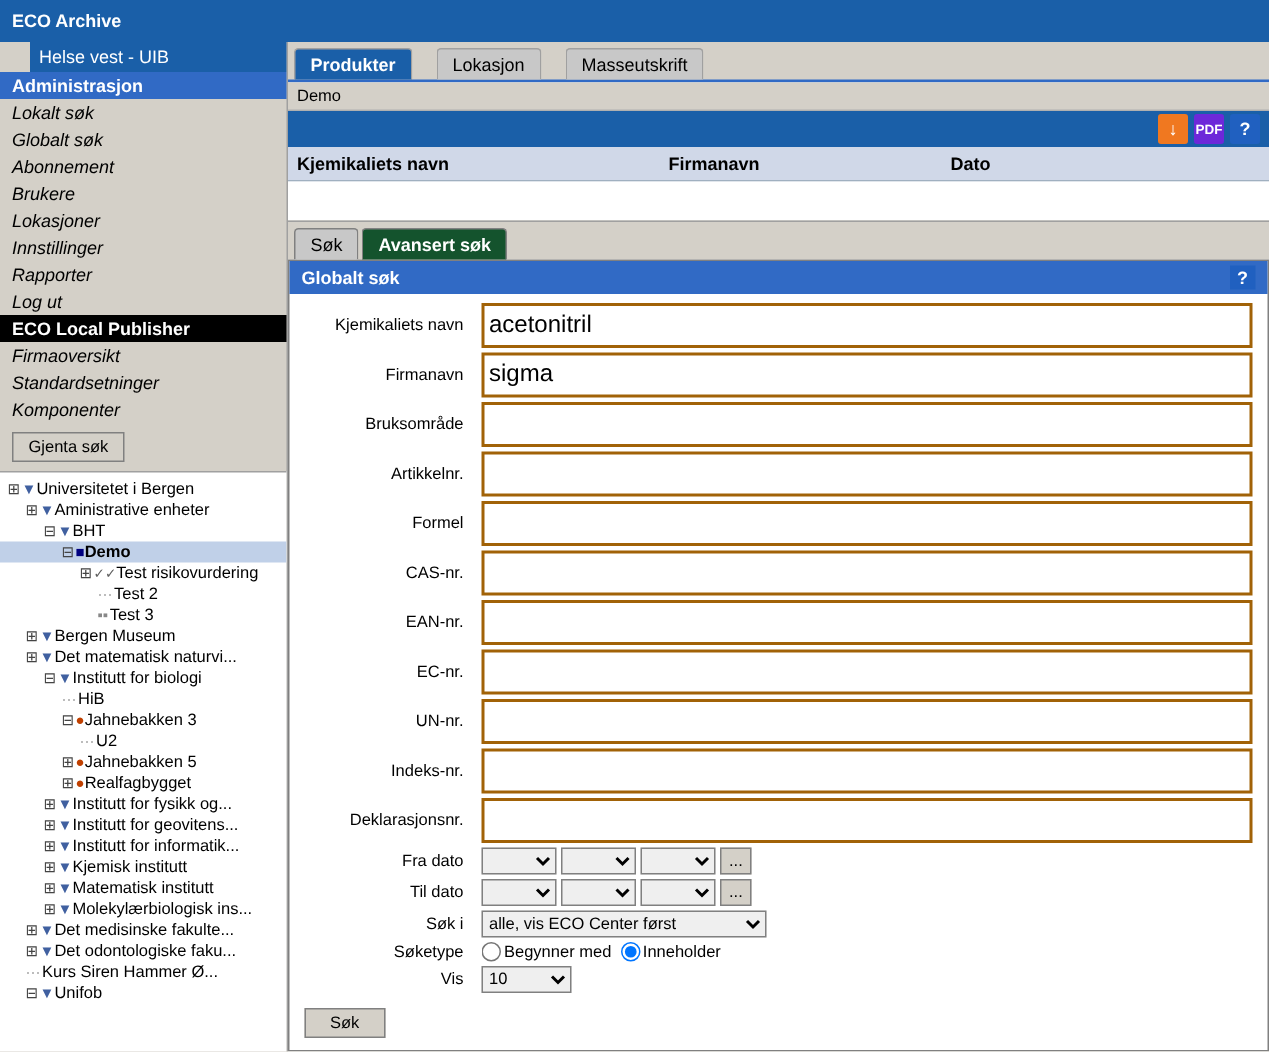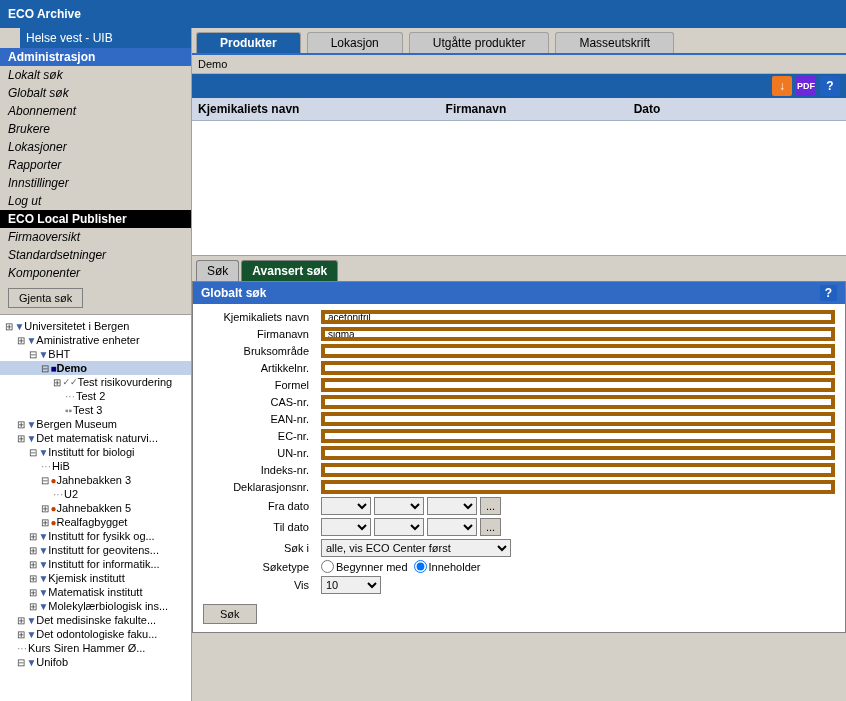--- a/index.html
+++ b/index.html
@@ -28,21 +28,21 @@
     .tree-item { padding: 1px 0; white-space: nowrap; overflow: hidden; cursor: pointer; display: flex; align-items: center; }
     .tree-text { font-size: 11px; }
     .tree-expand { font-size: 10px; color: #444; margin: 0 1px; }
     .tree-bold { font-weight: bold; color: #000; }
     
     
     .content-area { flex: 1; display: flex; flex-direction: column; overflow: hidden; }
     
     
     .tab-bar { display: flex; background: #d4d0c8; padding: 4px 4px 0 4px; border-bottom: 2px solid #316ac5; }
-    .tab { padding: 3px 23px; background: #316ac5; color: white; border: 1px solid #a0a0a0; border-bottom: none; margin-right: 6px; cursor: pointer; border-radius: 3px 3px 0 0; }
+    .tab { padding: 3px 10px; background: #316ac5; color: white; border: 1px solid #a0a0a0; border-bottom: none; margin-right: 16px; cursor: pointer; border-radius: 3px 3px 0 0; }
     .tab.active { background: #1a5fa8; color: white; font-weight: bold; }
     .tab.inactive { background: #c8c8c8; color: #000; }
     
     
     .products-panel { background: white; flex: 1; display: flex; flex-direction: column; }
     .products-header { background: #1a5fa8; color: white; padding: 2px 6px; display: flex; align-items: center; justify-content: space-between; }
     .products-header-icons { display: flex; gap: 4px; align-items: center; }
     .icon-btn { width: 20px; height: 20px; display: flex; align-items: center; justify-content: center; cursor: pointer; border-radius: 2px; color: white; font-size: 12px; font-weight: bold; }
     .icon-orange { background: #f07820; }
     .icon-red { background: #cc2020; }
@@ -63,21 +63,21 @@
     .search-tab-bar { display: flex; padding: 4px 4px 0 4px; }
     .search-tab { padding: 3px 10px; border: 1px solid #808080; border-bottom: none; cursor: pointer; border-radius: 3px 3px 0 0; margin-right: 2px; }
     .search-tab.active { background: #14532d; color: white; font-weight: bold; }
     .search-tab.inactive { background: #c8c8c8; color: #000; }
     
     .globalt-sok-panel { background: white; border: 1px solid #808080; margin: 0; }
     .globalt-sok-header { background: #316ac5; color: white; padding: 3px 8px; font-weight: bold; display: flex; justify-content: space-between; align-items: center; }
     
     .form-area { padding: 6px 10px; display: grid; grid-template-columns: 110px 1fr; gap: 3px 8px; align-items: center; }
     .form-label { text-align: right; font-size: 11px; color: #000; padding-right: 4px; }
-    .form-input { height: 14px; border: 4px solid #a16207; padding: 0 3px; font-size: 10px; width: 100%; }
+    .form-input { height: 30px; border: 2px solid #a16207; padding: 0 3px; font-size: 16px; width: 100%; }
     
     .date-row { display: flex; gap: 3px; align-items: center; }
     .date-select { height: 18px; border: 1px solid #808080; font-size: 11px; padding: 0; width: 50px; }
     .date-btn { height: 18px; padding: 0 5px; border: 1px solid #808080; background: #d4d0c8; cursor: pointer; font-size: 11px; }
     
     .soktype-row { display: flex; align-items: center; gap: 6px; }
     .radio-label { display: flex; align-items: center; gap: 2px; font-size: 11px; }
     
     .vis-select { height: 18px; border: 1px solid #808080; font-size: 11px; width: 60px; }
     
@@ -98,22 +98,22 @@
   <div class="sidebar">
     <div class="sidebar-top">Helse vest - UIB</div>
 
     <div>
       <div class="nav-section">Administrasjon</div>
       <div class="nav-item">Lokalt søk</div>
       <div class="nav-item">Globalt søk</div>
       <div class="nav-item">Abonnement</div>
       <div class="nav-item">Brukere</div>
       <div class="nav-item">Lokasjoner</div>
+      <div class="nav-item">Innstillinger</div>
       <div class="nav-item">Rapporter</div>
-      <div class="nav-item">Innstillinger</div>
       <div class="nav-item">Log ut</div>
       <div class="nav-item-highlighted">ECO Local Publisher</div>
       <div class="nav-item">Firmaoversikt</div>
       <div class="nav-item">Standardsetninger</div>
       <div class="nav-item">Komponenter</div>
     </div>
 
     <div class="repeat-search-btn">
       <button>Gjenta søk</button>
     </div>
@@ -245,21 +245,20 @@
         <span class="tree-text"> Unifob</span>
       </div>
     </div>
   </div>
 
   <div class="content-area">
 
     <div class="tab-bar">
       <div class="tab active">Produkter</div>
       <div class="tab inactive">Lokasjon</div>
-      <div class="tab inactive">Utgåtte produkter</div>
       <div class="tab inactive">Masseutskrift</div>
     </div>
 
     <div class="products-panel" style="max-height:200px;">
       <div class="demo-label">Demo</div>
       <div class="products-header">
         <span></span>
         <div class="products-header-icons">
           <div class="icon-btn icon-orange">↓</div>
           <div class="icon-btn icon-red" style="background:#6d28d9;font-size:9px;">PDF</div>

